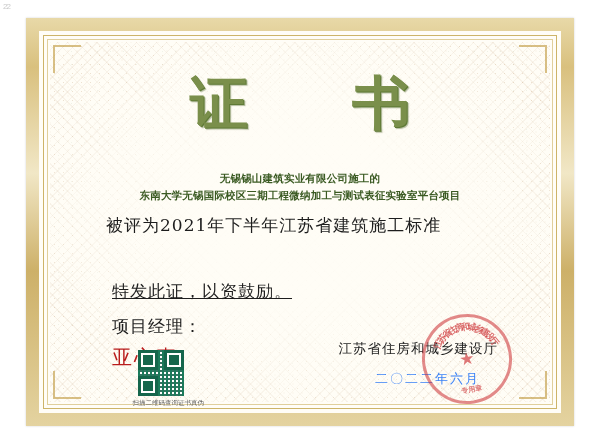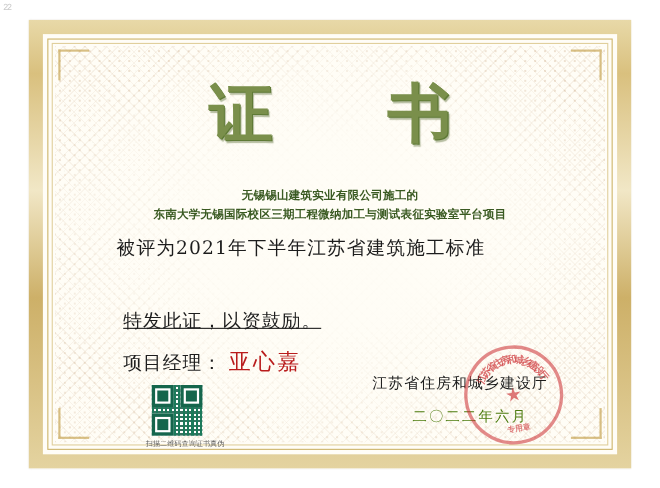--- a/index.html
+++ b/index.html
@@ -166,20 +166,21 @@
     position: absolute;
     top: 273px;
     left: 62px;
     font-family: "DejaVu Serif", serif;
     font-size: 17px;
     color: #1d1d1d;
     letter-spacing: 1px;
     display: flex;
     align-items: baseline;
     gap: 6px;
+    flex-direction: column;
   }
   .pm-name {
     font-family: "DejaVu Serif", serif;
     font-size: 20px;
     color: #b91c1c;
     letter-spacing: 2px;
   }
 
   
   .issuer {
@@ -193,21 +194,21 @@
     letter-spacing: 1px;
     white-space: nowrap;
   }
   .issue-date {
     position: absolute;
     right: 70px;
     top: 328px;
     text-align: right;
     font-family: "DejaVu Serif", serif;
     font-size: 13px;
-    color: #4d7c0f;
+    color: #3b82f6;
     letter-spacing: 2px;
     white-space: nowrap;
   }
 
   
   .seal {
     position: absolute;
     left: 372px;
     top: 272px;
     width: 84px;

